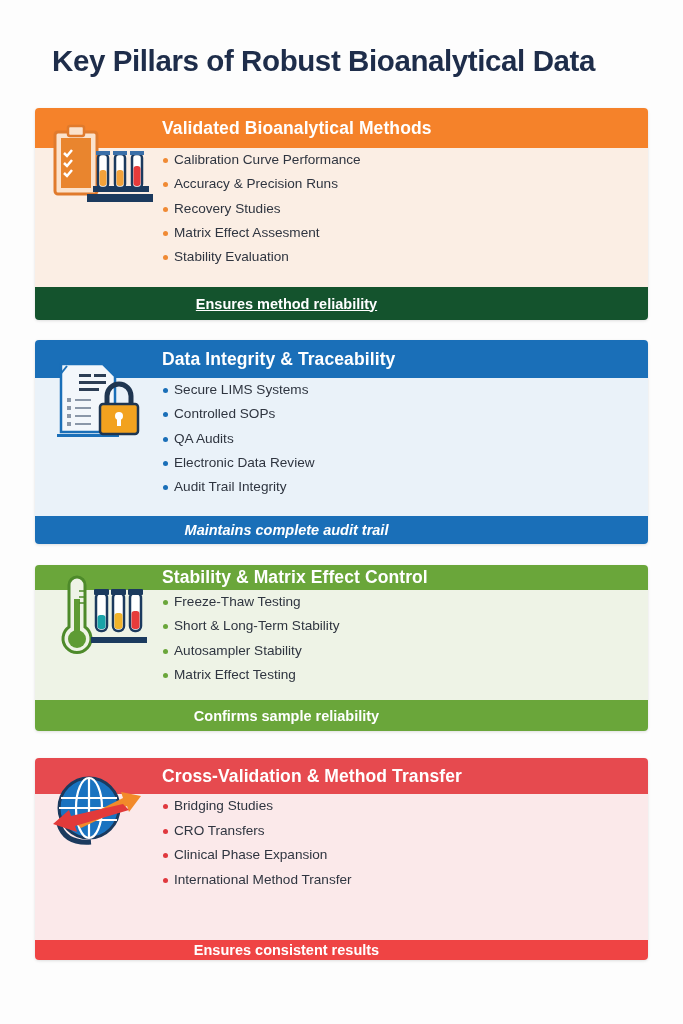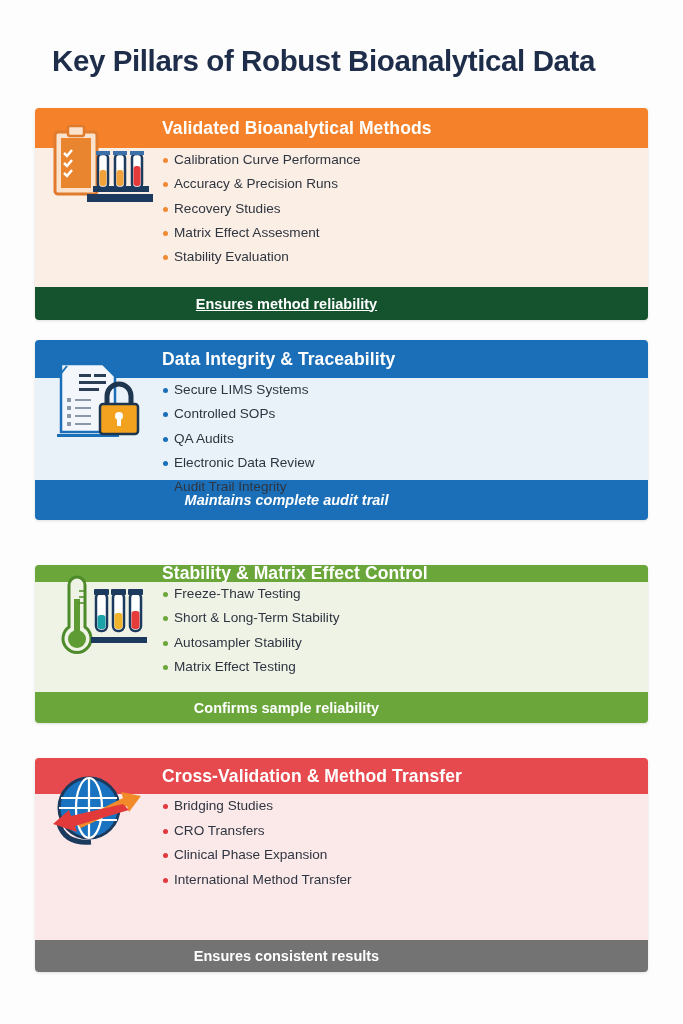--- a/index.html
+++ b/index.html
@@ -43,36 +43,36 @@
     
     #card-1 { top: 108px; }
     #card-1 .card-header { background: #f5822a; }
     #card-1 .card-body { background: #fbeee4; height: 139px; }
     #card-1 .card-footer { background: #14532d; text-decoration: underline; }
     #card-1 .bullet { background: #f08a34; }
 
     
     #card-2 { top: 340px; }
     #card-2 .card-header { background: #1a6fb8; height: 38px; }
-    #card-2 .card-body { background: #eaf2f9; height: 102px; }
-    #card-2 .card-footer { background: #1a6fb8; height: 40px; }
+    #card-2 .card-body { background: #eaf2f9; height: 138px; }
+    #card-2 .card-footer { background: #1a6fb8; height: 28px; }
     #card-2 .bullet { background: #1a6fb8; }
 
     
     #card-3 { top: 565px; }
-    #card-3 .card-header { background: #6aa63a; height: 17px; }
+    #card-3 .card-header { background: #6aa63a; height: 25px; }
     #card-3 .card-body { background: #eef3e6; height: 110px; }
     #card-3 .card-footer { background: #6aa63a; height: 31px; }
     #card-3 .bullet { background: #6aa63a; }
 
     
     #card-4 { top: 758px; }
     #card-4 .card-header { background: #e64a4f; height: 36px; }
     #card-4 .card-body { background: #fbe9ea; height: 146px; }
-    #card-4 .card-footer { background: #737373; height: 32px; }
+    #card-4 .card-footer { background: #ef4444; height: 20px; }
     #card-4 .bullet { background: #e0383e; }
     #card-4 .card-list li { height: 24.5px; }
   </style>
 </head>
 <body>
 
 <h1 class="page-title">Key Pillars of Robust Bioanalytical Data</h1>
 
 <section class="card" id="card-1">
   <div class="card-header">

